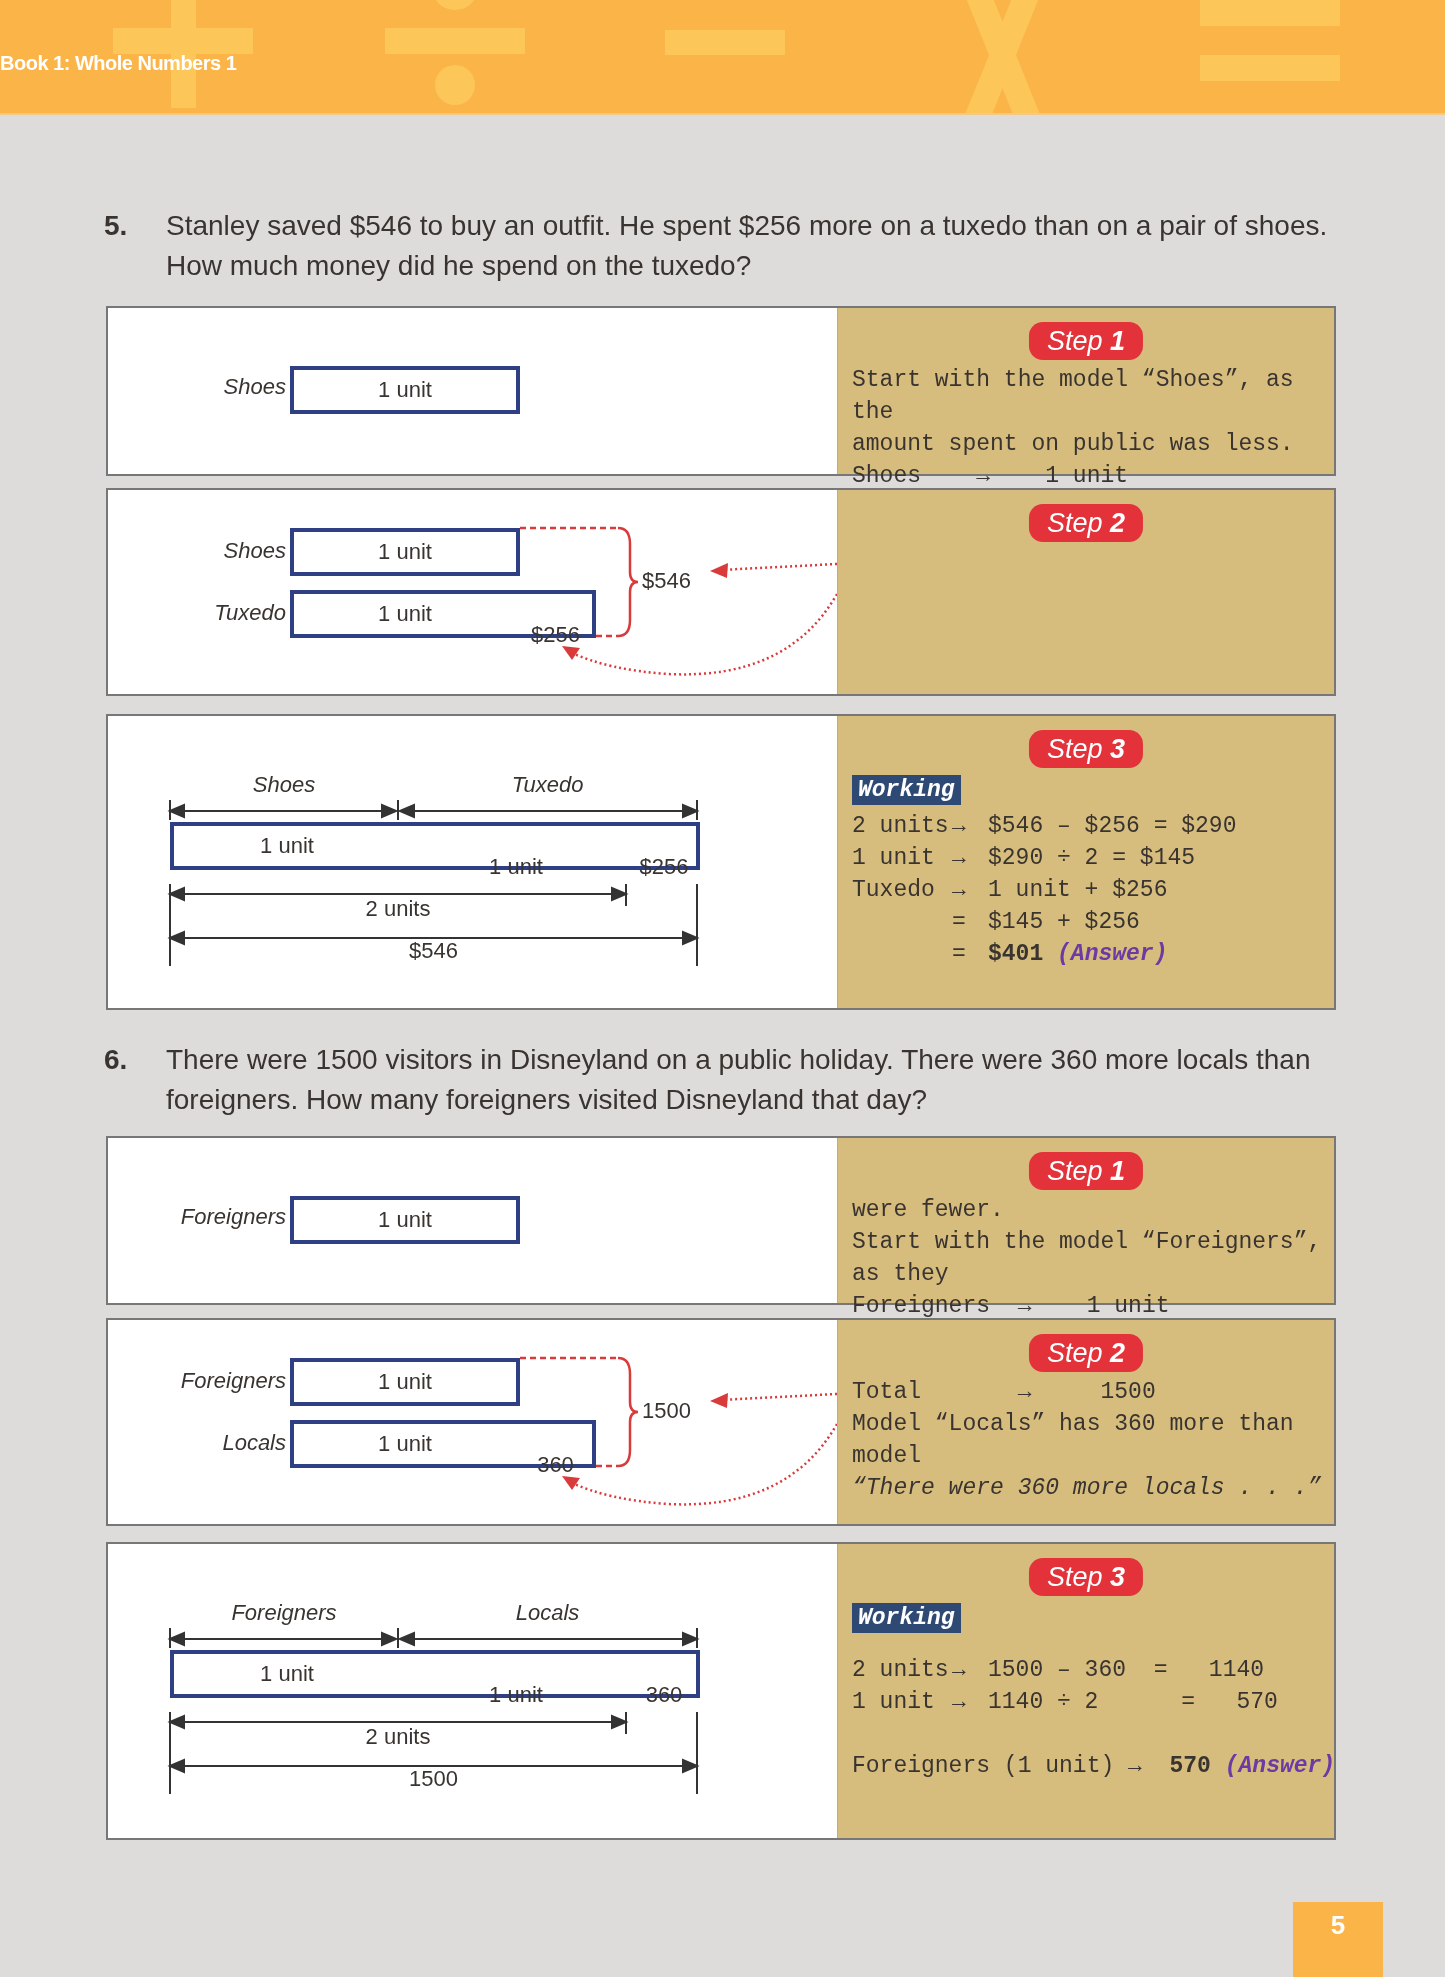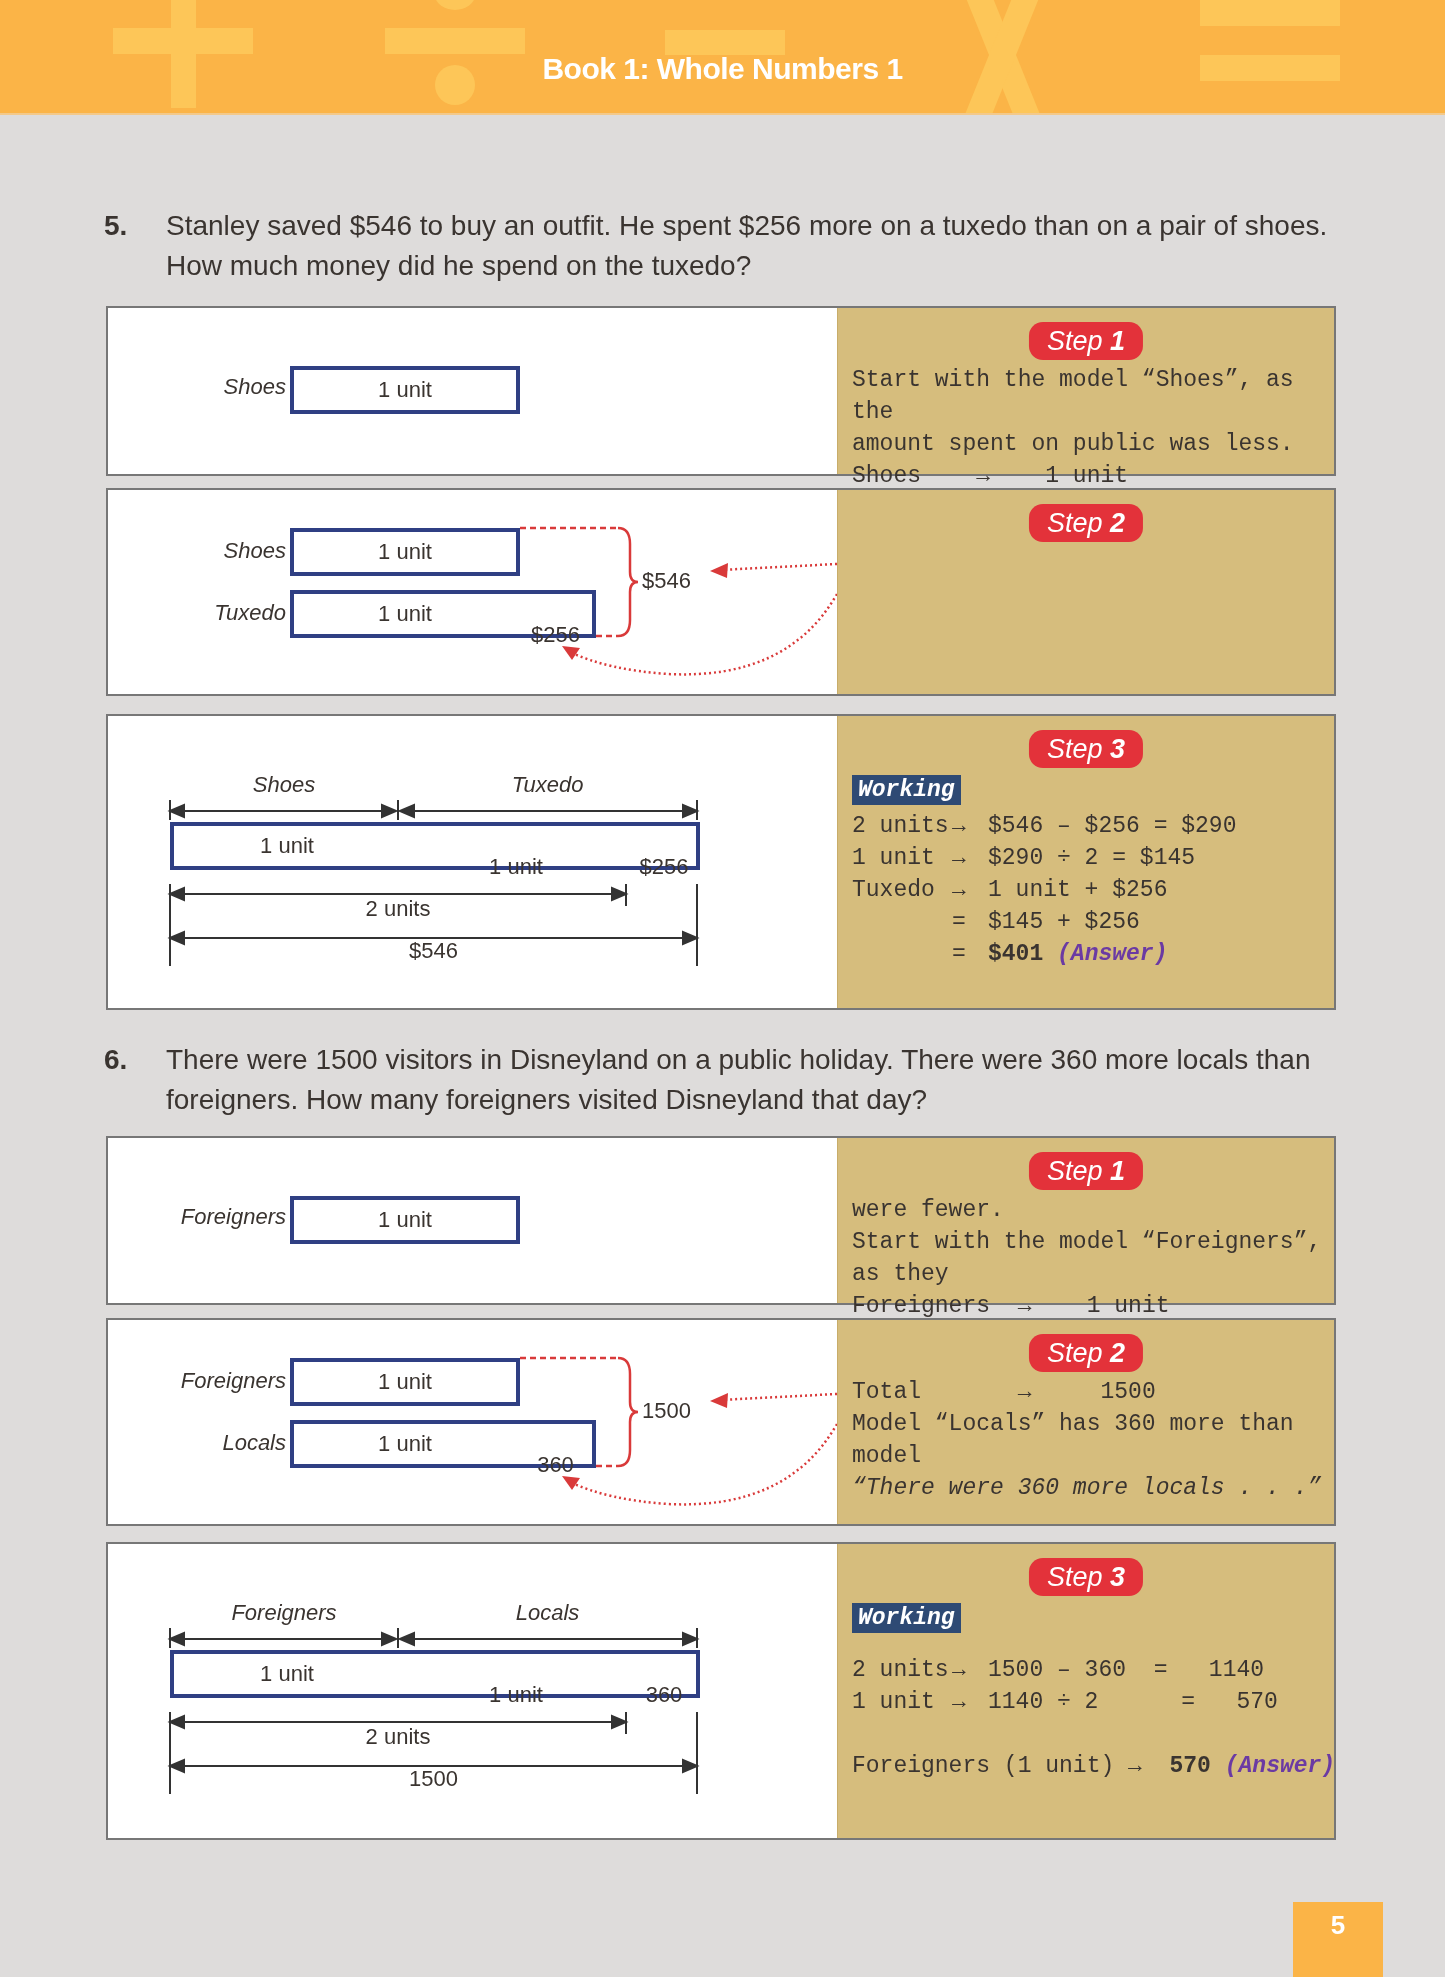--- a/index.html
+++ b/index.html
@@ -1,22 +1,22 @@
 <!DOCTYPE html>
 <html><head>
 <meta charset="utf-8">
 <style>
   html, body { margin:0; padding:0; }
   body { width:1445px; height:1977px; background:#dedcdb; position:relative; overflow:hidden;
          font-family:"Liberation Sans", "DejaVu Sans", sans-serif; color:#3a3430; }
   .header { position:absolute; left:0; top:0; width:1445px; height:113px; background:#fbb447; overflow:hidden; border-bottom:2px solid #f3c98a; }
   .deco { position:absolute; background:#fdc658; }
   .deco.dot { border-radius:50%; }
-  .header-title { position:absolute; left:0; right:0; top:52px; text-align:center; color:#fff;
-                  font-weight:bold; font-size:30px; letter-spacing:-0.5px; }
+  .header-title { position:absolute; left:0; right:0; top:52px; color:#fff;
+                  font-weight:bold; font-size:20px; letter-spacing:-0.5px; }
   .q { position:absolute; left:104px; width:1240px; font-size:28px; line-height:40px; color:#3a3430; }
   .q .num { position:absolute; left:0; top:0; font-weight:bold; }
   .q .txt { margin-left:62px; display:block; }
   .panel { position:absolute; left:106px; width:1230px; background:#fff; border:2px solid #777; box-sizing:border-box; }
   .gold { position:absolute; left:729px; right:0; top:0; bottom:0; background:#d6bd7d; border-left:1px solid #c8ad6a; }
   .step { position:absolute; left:50%; transform:translateX(-50%); background:#e3323a; color:#fff;
           border-radius:14px; padding:2px 18px; font-size:27px; font-style:italic; height:34px; line-height:34px; white-space:nowrap; }
   .step b { font-style:italic; }
   .gtext { position:absolute; left:14px; right:10px; font-size:23px; line-height:32px; color:#3a3430;font-family:Liberation Mono, monospace; }
   .gtext .it { font-style:italic; }

